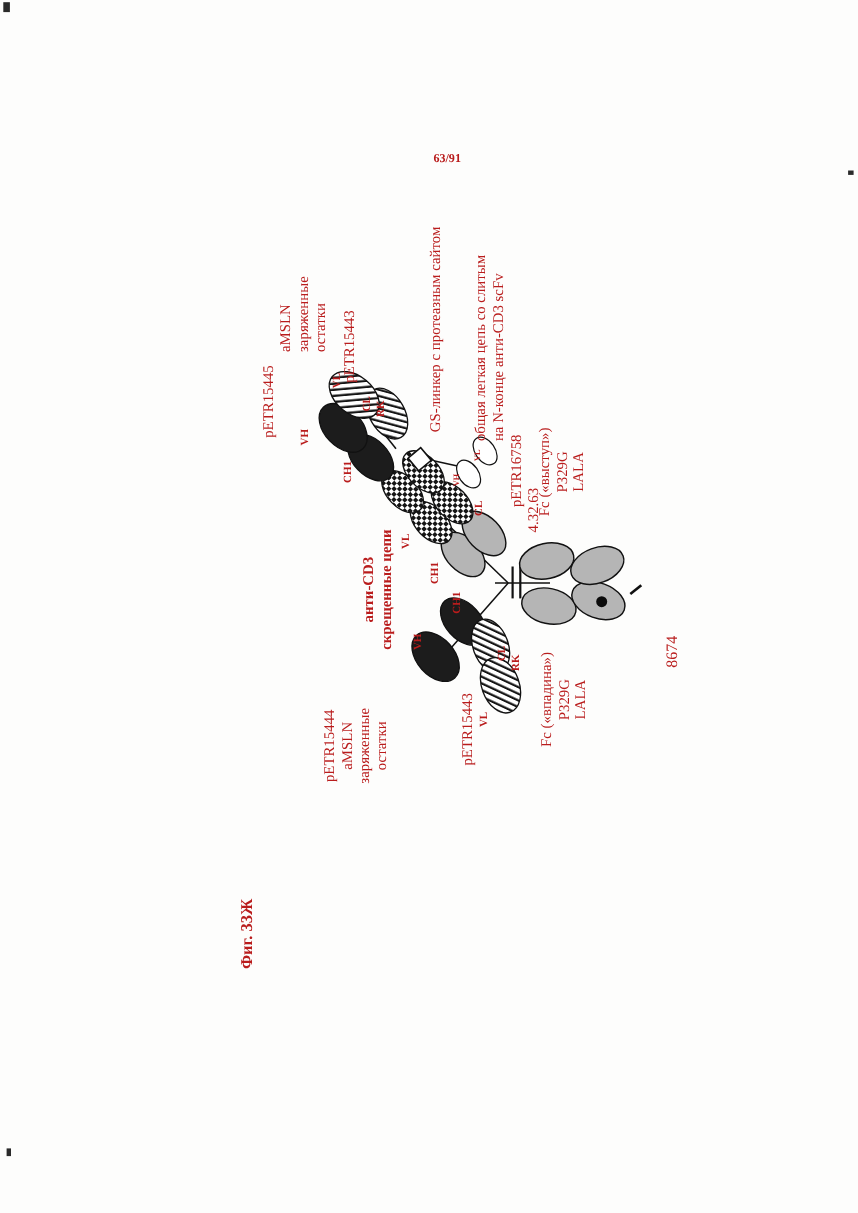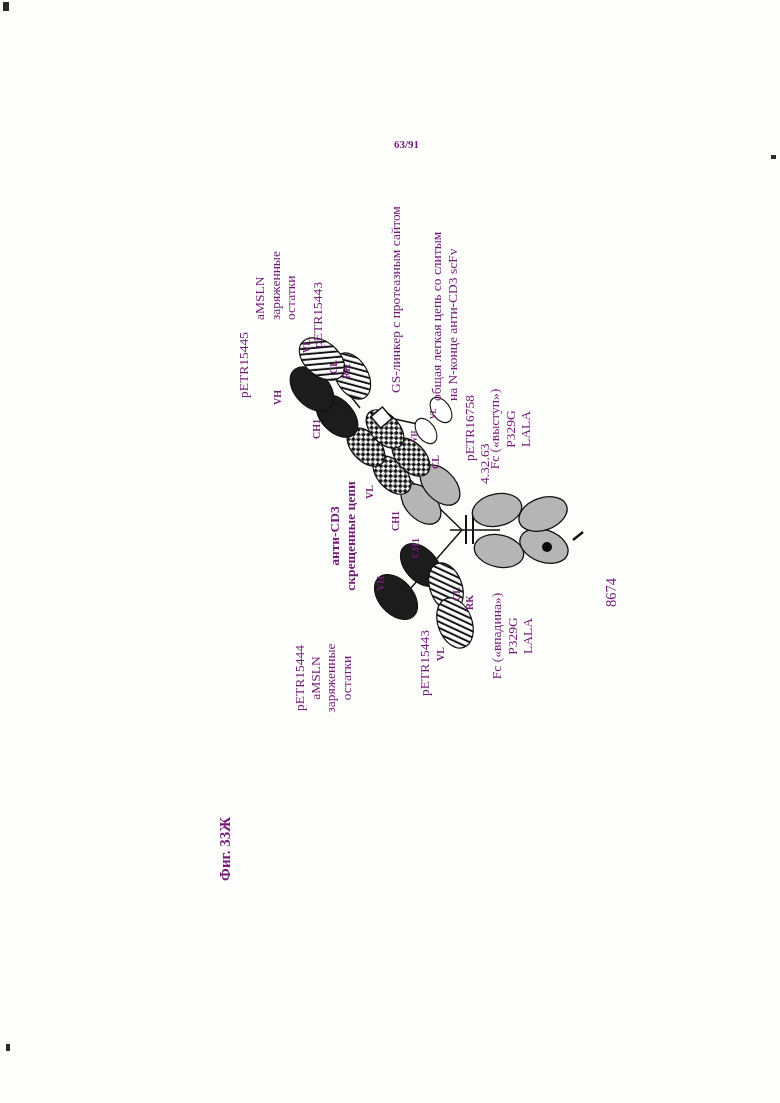--- a/index.html
+++ b/index.html
@@ -1,19 +1,19 @@
 <!DOCTYPE html>
 <html><head>
 <meta charset="utf-8">
 <style>
   html,body{margin:0;padding:0;background:#888;}
   .page{
     position:relative; width:780px; height:1103px; background:#fdfdfc;
     margin:0 auto; overflow:hidden;
-    font-family:"Liberation Serif","DejaVu Serif",serif; color:#701a75;
+    font-family:"Liberation Serif","DejaVu Serif",serif; color:#b91c1c;
   }
   .sheet-num{position:absolute; left:394px; top:138px; font-size:11px; font-weight:bold;}
   .speck{position:absolute; background:#2a2a2a;}
   .sp1{left:3px; top:2px; width:6px; height:9px;}
   .sp2{left:6px; top:1044px; width:4px; height:7px;}
   .sp3{left:771px; top:155px; width:5px; height:4px;}
   
   .rot{
     position:absolute; left:0; top:0; width:1103px; height:780px;
     transform-origin:0 0; transform:rotate(-90deg) translateX(-1103px);

